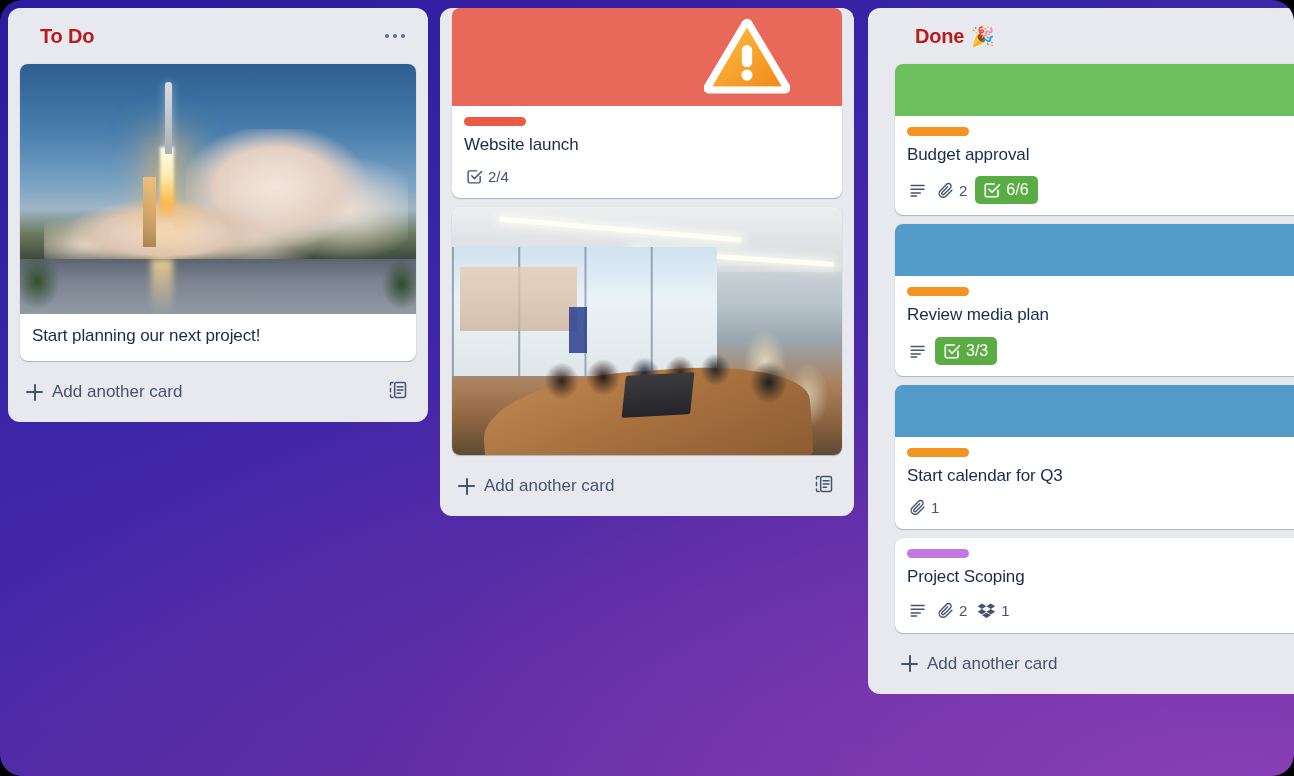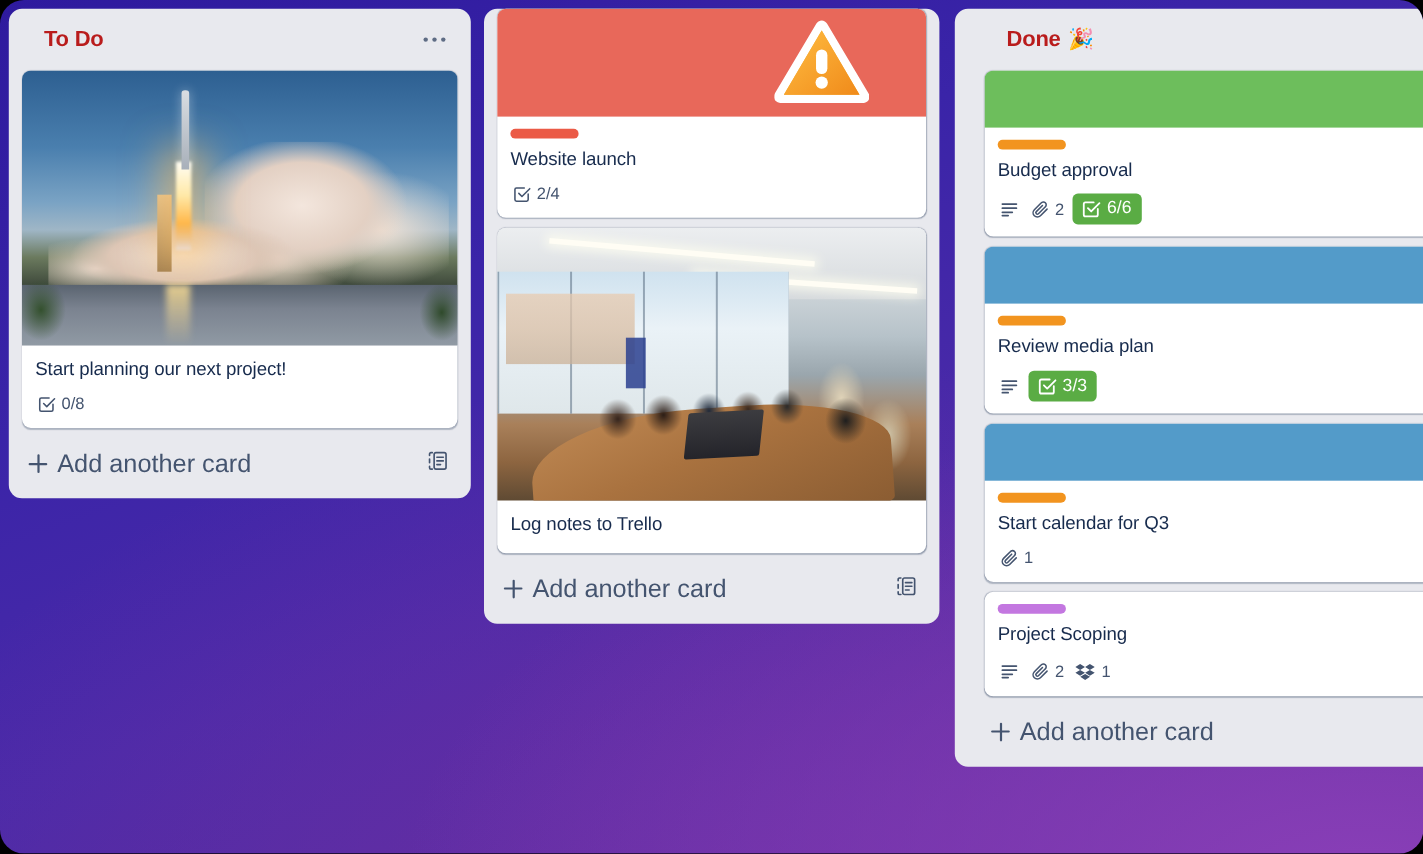--- a/index.html
+++ b/index.html
@@ -85,21 +85,21 @@
     font-size: 16px;
   }
   .badge.complete svg { stroke: #fff; }
 
   
   .add-card {
     display: flex; align-items: center; justify-content: space-between;
     padding: 10px 12px 10px 10px; margin-top: 9px;
     border-radius: 8px; cursor: pointer;
   }
-  .add-left { display: flex; align-items: center; gap: 9px; color: #44546f; font-size: 23px; }
+  .add-left { display: flex; align-items: center; gap: 9px; color: #44546f; font-size: 17px; }
   .plus {
     position: relative; width: 17px; height: 17px; flex: none;
   }
   .plus::before, .plus::after {
     content: ""; position: absolute; background: #44546f; border-radius: 1px;
   }
   .plus::before { left: 0; top: 7.5px; width: 17px; height: 2px; }
   .plus::after  { top: 0; left: 7.5px; height: 17px; width: 2px; }
 
   
@@ -240,31 +240,20 @@
           <div class="tower"></div>
             <div class="flame"></div>
             <div class="body"></div>
           <div class="water"></div>
             <div class="reflect"></div>
           <div class="shrubL"></div>
             <div class="shrubR"></div>
         </div>
         <div class="card-body">
           <div class="card-title">Start planning our next project!</div>
-          <div class="badges">
-            <span class="badge">
-              <span>
-                <svg width="17" height="17" viewBox="0 0 24 24" fill="none" stroke="#44546f" stroke-width="2" stroke-linecap="round" stroke-linejoin="round">
-                  <path d="M20 12v7a2 2 0 0 1-2 2H5a2 2 0 0 1-2-2V6a2 2 0 0 1 2-2h10"></path>
-                    <path d="M8 11l4 4 10-10"></path>
-                </svg>
-              </span>
-              <span>0/8</span>
-            </span>
-          </div>
         </div>
       </article>
 
     </div>
     <div class="add-card">
       <span class="add-left">
         <span class="plus"></span>
         <span>Add another card</span>
       </span>
       <span>
@@ -323,23 +312,20 @@
             <div class="strip1"></div>
             <div class="strip2"></div>
           <div class="windows"></div>
             <div class="bldg"></div>
             <div class="redsign"></div>
           <div class="chairs"></div>
             <div class="table"></div>
             <div class="people"></div>
             <div class="laptop"></div>
         </div>
-        <div class="card-body">
-          <div class="card-title">Log notes to Trello</div>
-        </div>
       </article>
 
     </div>
     <div class="add-card">
       <span class="add-left">
         <span class="plus"></span>
         <span>Add another card</span>
       </span>
       <span>
         <svg width="20" height="20" viewBox="0 0 24 24" fill="none" stroke="#44546f" stroke-width="1.8" stroke-linecap="round">

